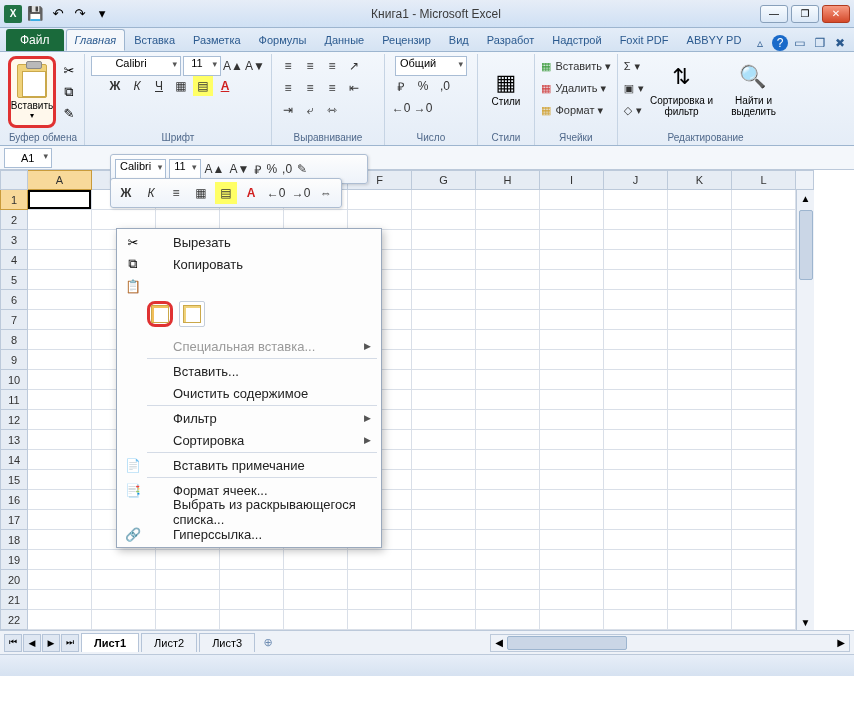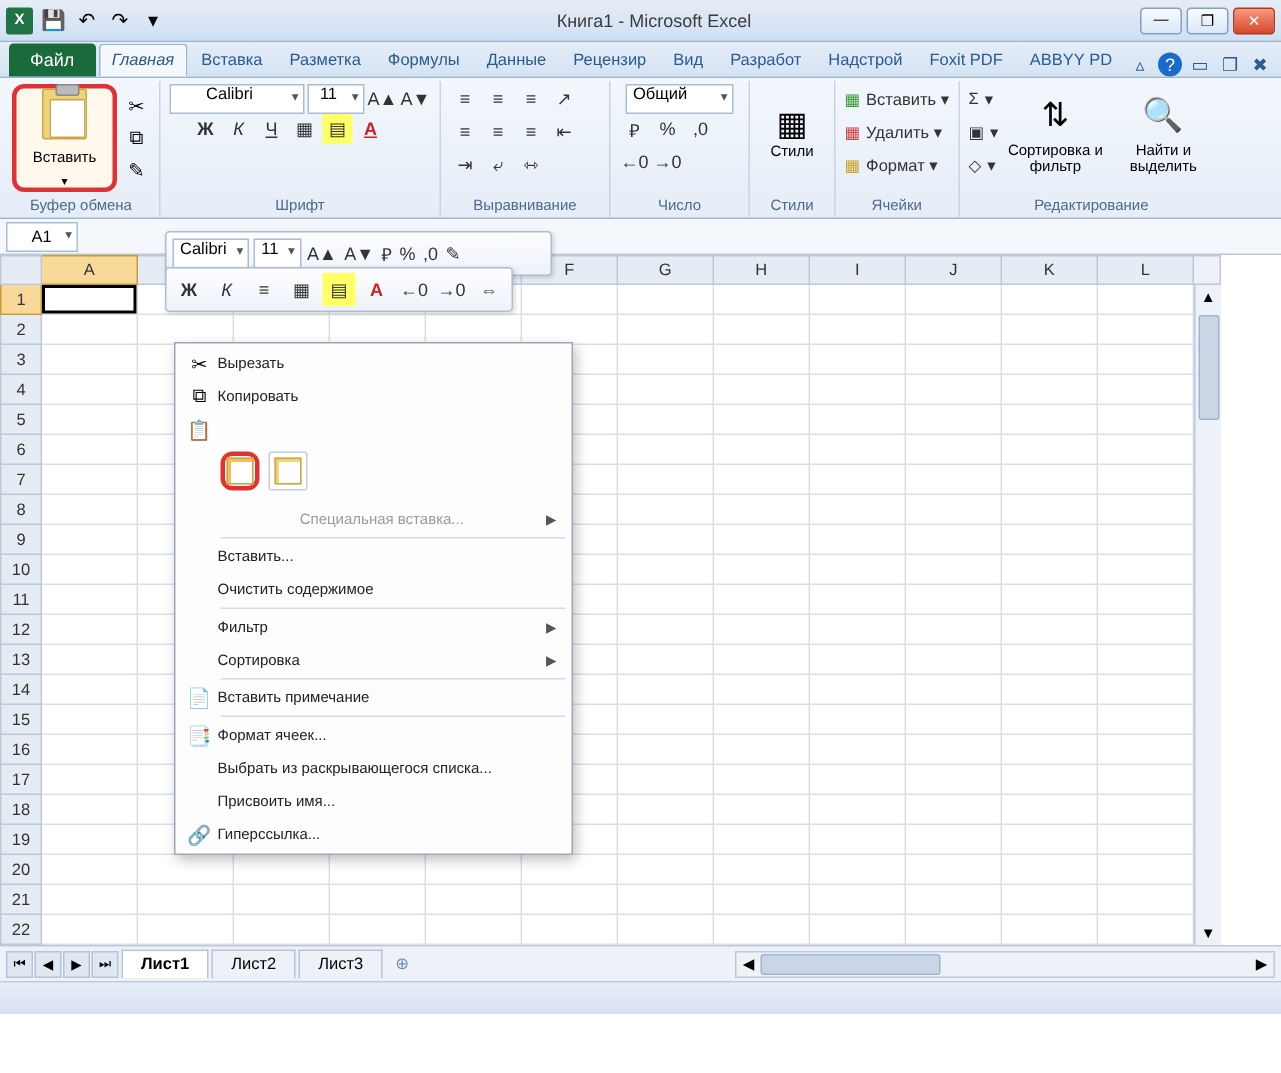--- a/index.html
+++ b/index.html
@@ -17,21 +17,21 @@
   .tabs-row { height: 24px; background: linear-gradient(#e4edf8,#d5e3f3); display: flex; align-items: flex-end; padding-left: 6px; border-bottom: 1px solid #9db5cf; }
   .file-tab { background: #1a6a3b; color: #fff; padding: 4px 14px; font-size: 12px; border-top-left-radius: 3px; border-top-right-radius: 3px; margin-right: 2px; cursor: pointer; }
   .tab { padding: 4px 8px; color: #2b5a8f; font-size: 11px; cursor: pointer; border: 1px solid transparent; }
   .tab.active { background: #f4f7fb; border: 1px solid #9db5cf; border-bottom: 1px solid #f4f7fb; border-top-left-radius: 3px; border-top-right-radius: 3px; font-style: italic; }
   .tabs-right { margin-left: auto; display: flex; align-items: center; gap: 4px; padding-right: 6px; }
   .tabs-right span { width: 16px; height: 16px; display: inline-flex; align-items: center; justify-content: center; font-size: 12px; color: #2b5a8f; cursor: pointer; }
   
   .ribbon { height: 94px; background: linear-gradient(#f3f7fc,#e5edf7); border-bottom: 1px solid #9db5cf; display: flex; padding: 2px 2px 0 2px; }
   .group { border-right: 1px solid #c6d4e4; padding: 2px 6px 0 6px; display: flex; flex-direction: column; align-items: center; position: relative; }
   .group-title { font-size: 10px; color: #50698b; margin-top: auto; padding-bottom: 2px; }
-  .big-paste { width: 70px; height: 72px; border: 3px solid #e03232; border-radius: 8px; display: flex; flex-direction: column; align-items: center; justify-content: space-between; cursor: pointer; background: #fff8ec; }
+  .big-paste { width: 48px; height: 72px; border: 3px solid #e03232; border-radius: 8px; display: flex; flex-direction: column; align-items: center; justify-content: center; cursor: pointer; background: #fff8ec; }
   .paste-icon { width: 30px; height: 34px; background: #f0d27a; border: 1px solid #caa84a; border-radius: 2px; position: relative; margin-bottom: 2px; }
   .paste-icon::before { content: ""; position: absolute; top: -4px; left: 8px; width: 14px; height: 6px; background: #b9b9b9; border: 1px solid #888; border-radius: 2px; }
   .paste-icon::after { content: ""; position: absolute; top: 6px; left: 4px; width: 22px; height: 24px; background: #fff; border: 1px solid #caa84a; }
   .clip-col { display: flex; flex-direction: column; justify-content: space-around; height: 64px; margin-left: 4px; }
   .mini-icon { width: 18px; height: 18px; display: flex; align-items: center; justify-content: center; cursor: pointer; font-size: 13px; }
   .pair { display:flex; align-items:center;}
   .font-row { display: flex; gap: 2px; align-items: center; }
   .font-select { height: 20px; border: 1px solid #a9bdd5; background: #fff; font-size: 11px; padding: 0 14px 0 4px; cursor: pointer; position: relative; text-align: center; }
   .font-select.sm { width: 38px; }
   .font-select.wide { width: 90px; }
@@ -77,30 +77,30 @@
   .sheet-nav button{width:18px;height:18px;background:#dfe7f2;border:1px solid #b5c4d8;font-size:9px;cursor:pointer;}
   .sheet-tab{padding:3px 12px;background:#eef2f8;border:1px solid #b5c4d8;border-bottom:none;margin-left:2px;cursor:pointer;font-size:11px;}
   .sheet-tab.active{background:#fff;font-weight:bold;}
   .sheet-add{margin-left:4px;width:18px;height:18px;display:flex;align-items:center;justify-content:center;cursor:pointer;color:#6f8db3;}
   
   .status-bar{height:22px;background:linear-gradient(#e7eef8,#d6e2f1);border-top:1px solid #bcc9da;}
   
   .context-menu{position:absolute;left:116px;top:228px;width:266px;background:#fdfdfd;border:1px solid #9aa9bd;box-shadow:2px 3px 8px rgba(0,0,0,0.25);display:flex;flex-direction:column;padding:2px 0;z-index:10;}
   .context-menu .row{display:flex;align-items:center;height:22px;padding:0 10px 0 4px;cursor:pointer;}
   .ico-slot{width:24px;display:flex;justify-content:center;font-size:13px;}
-  .lbl{flex:1;font-size:10px;color:#222;}
+  .lbl{flex:1;font-size:13px;color:#222;margin-left:28px;}
   .arrow-r{font-size:9px;color:#555;}
   .sep{height:1px;background:#d4dbe6;margin:1px 4px 1px 30px;}
   .paste-options{display:flex;gap:6px;padding:4px 4px 8px 30px;}
   .paste-opt{width:26px;height:26px;border:1px solid #c4cedb;background:#fff;display:flex;align-items:center;justify-content:center;cursor:pointer;border-radius:2px;position:relative;}
   .paste-opt.first{border:3px solid #e03232;border-radius:8px;}
   .paste-opt-ic{width:18px;height:18px;background:#f0d27a;border:1px solid #caa84a;position:relative;}
   .paste-opt-ic::after{content:"";position:absolute;top:2px;left:2px;width:14px;height:14px;background:#fff;}
   .paste-opt.first .paste-opt-ic{background:#f2bf5a;}
-  .dim-row .lbl{color:#9a9a9a;text-align:center;}
+  .dim-row .lbl{color:#9a9a9a;}
   
   .hscroll{flex:1; height:18px; margin-left:auto; margin-right:4px; background:#eef2f8; border:1px solid #bcc9da; display:flex; align-items:center; max-width:360px;}
   .hscroll .arrow{width:16px;height:16px;display:flex;align-items:center;justify-content:center;font-size:10px;cursor:pointer;}
   .hscroll .track{flex:1;height:14px;position:relative;}
   .hscroll .thumb{position:absolute;left:0;top:0;height:14px;width:120px;background:#cad6e6;border:1px solid #9db5cf;border-radius:2px;cursor:pointer;}
 </style>
 </head>
 <body>
 
 <div class="title-bar">
@@ -696,24 +696,20 @@
   <div class="sep"></div>
   <div class="row">
     <span class="ico-slot">📑</span>
     <span class="lbl">Формат ячеек...</span>
   </div>
   <div class="row">
     <span class="ico-slot"></span>
       <span class="lbl">Выбрать из раскрывающегося списка...</span>
   </div>
   <div class="row">
-    <span class="ico-slot"></span>
-      <span class="lbl">Присвоить имя...</span>
-  </div>
-  <div class="row">
     <span class="ico-slot">🔗</span>
     <span class="lbl">Гиперссылка...</span>
   </div>
 </div>
 
 <div class="sheet-bar">
   <div class="sheet-nav">
     <button>⏮</button>
     <button>◀</button>
     <button>▶</button>

